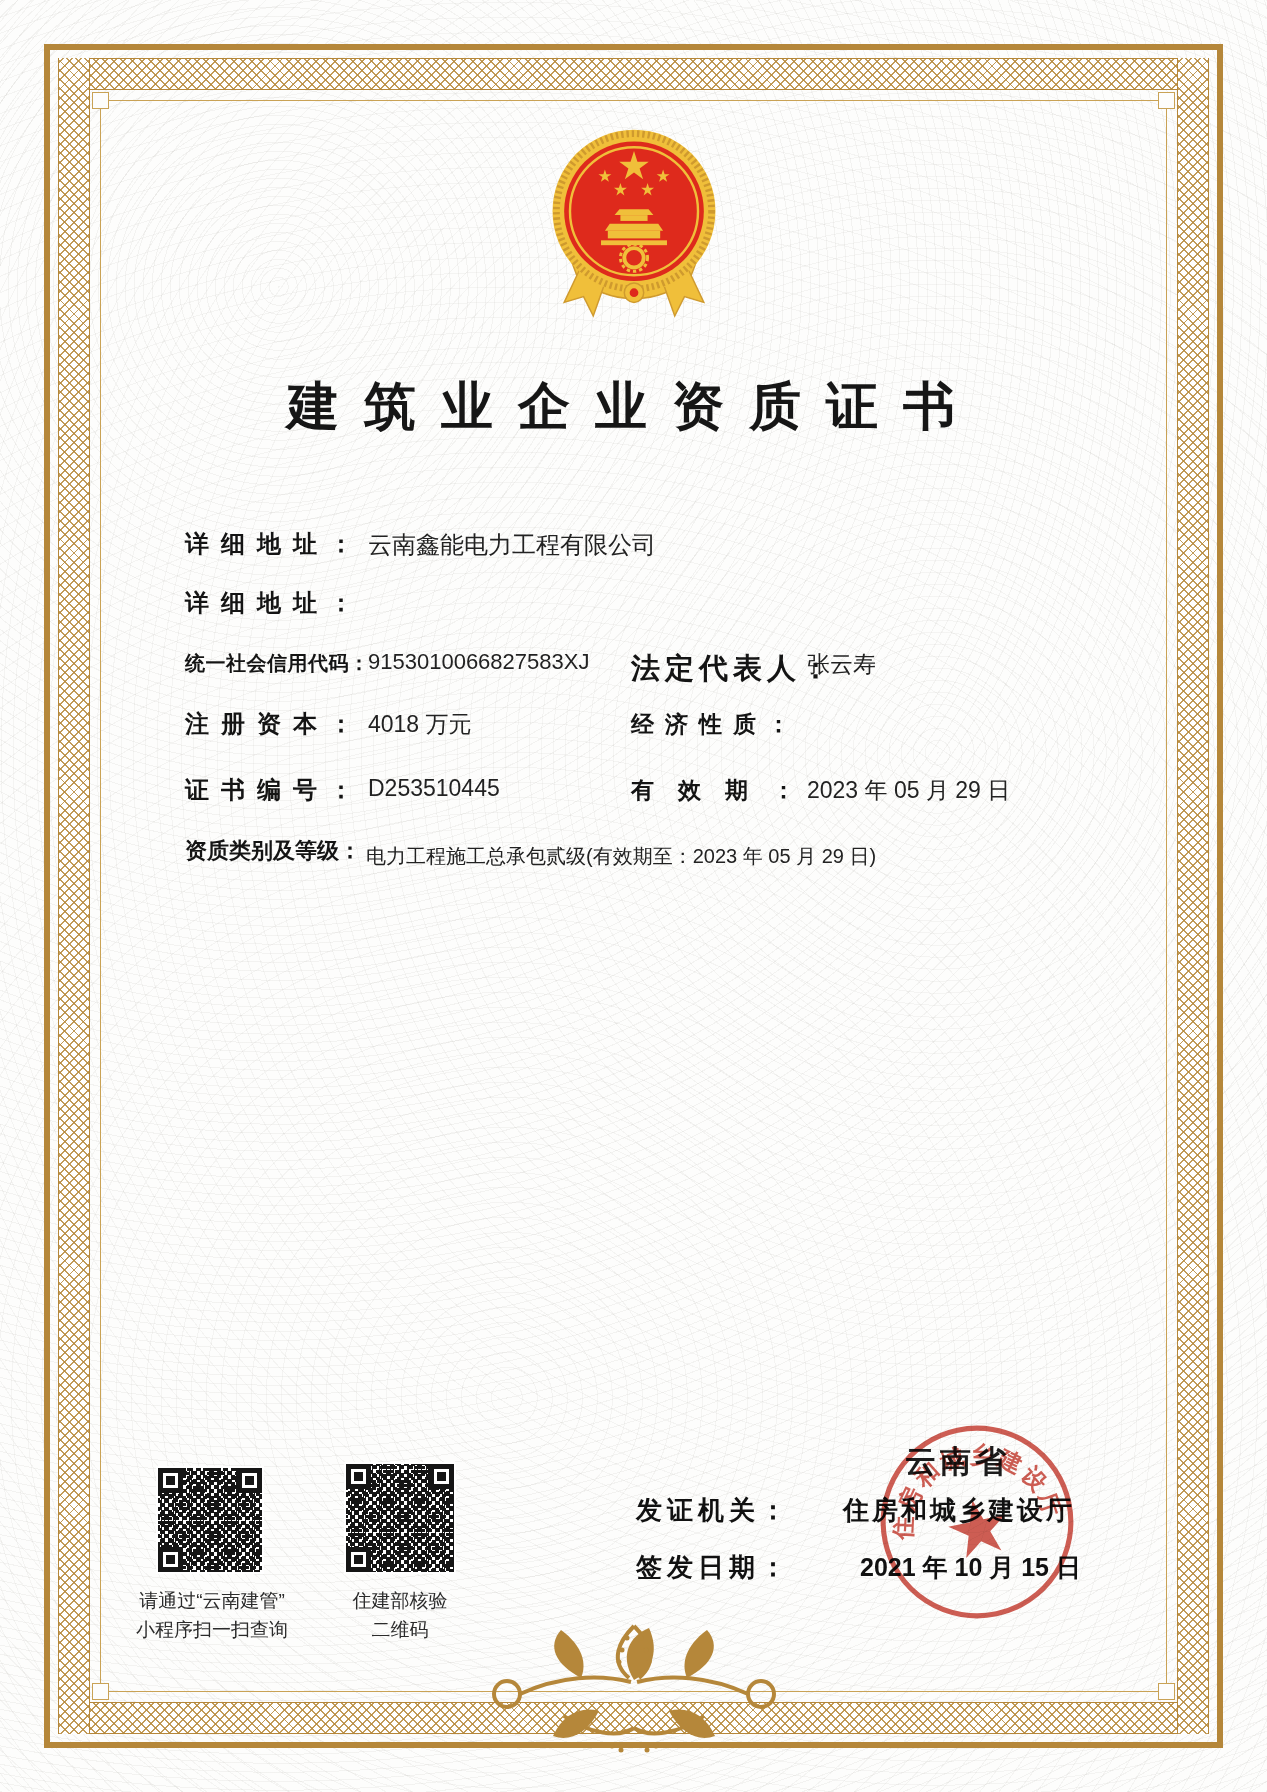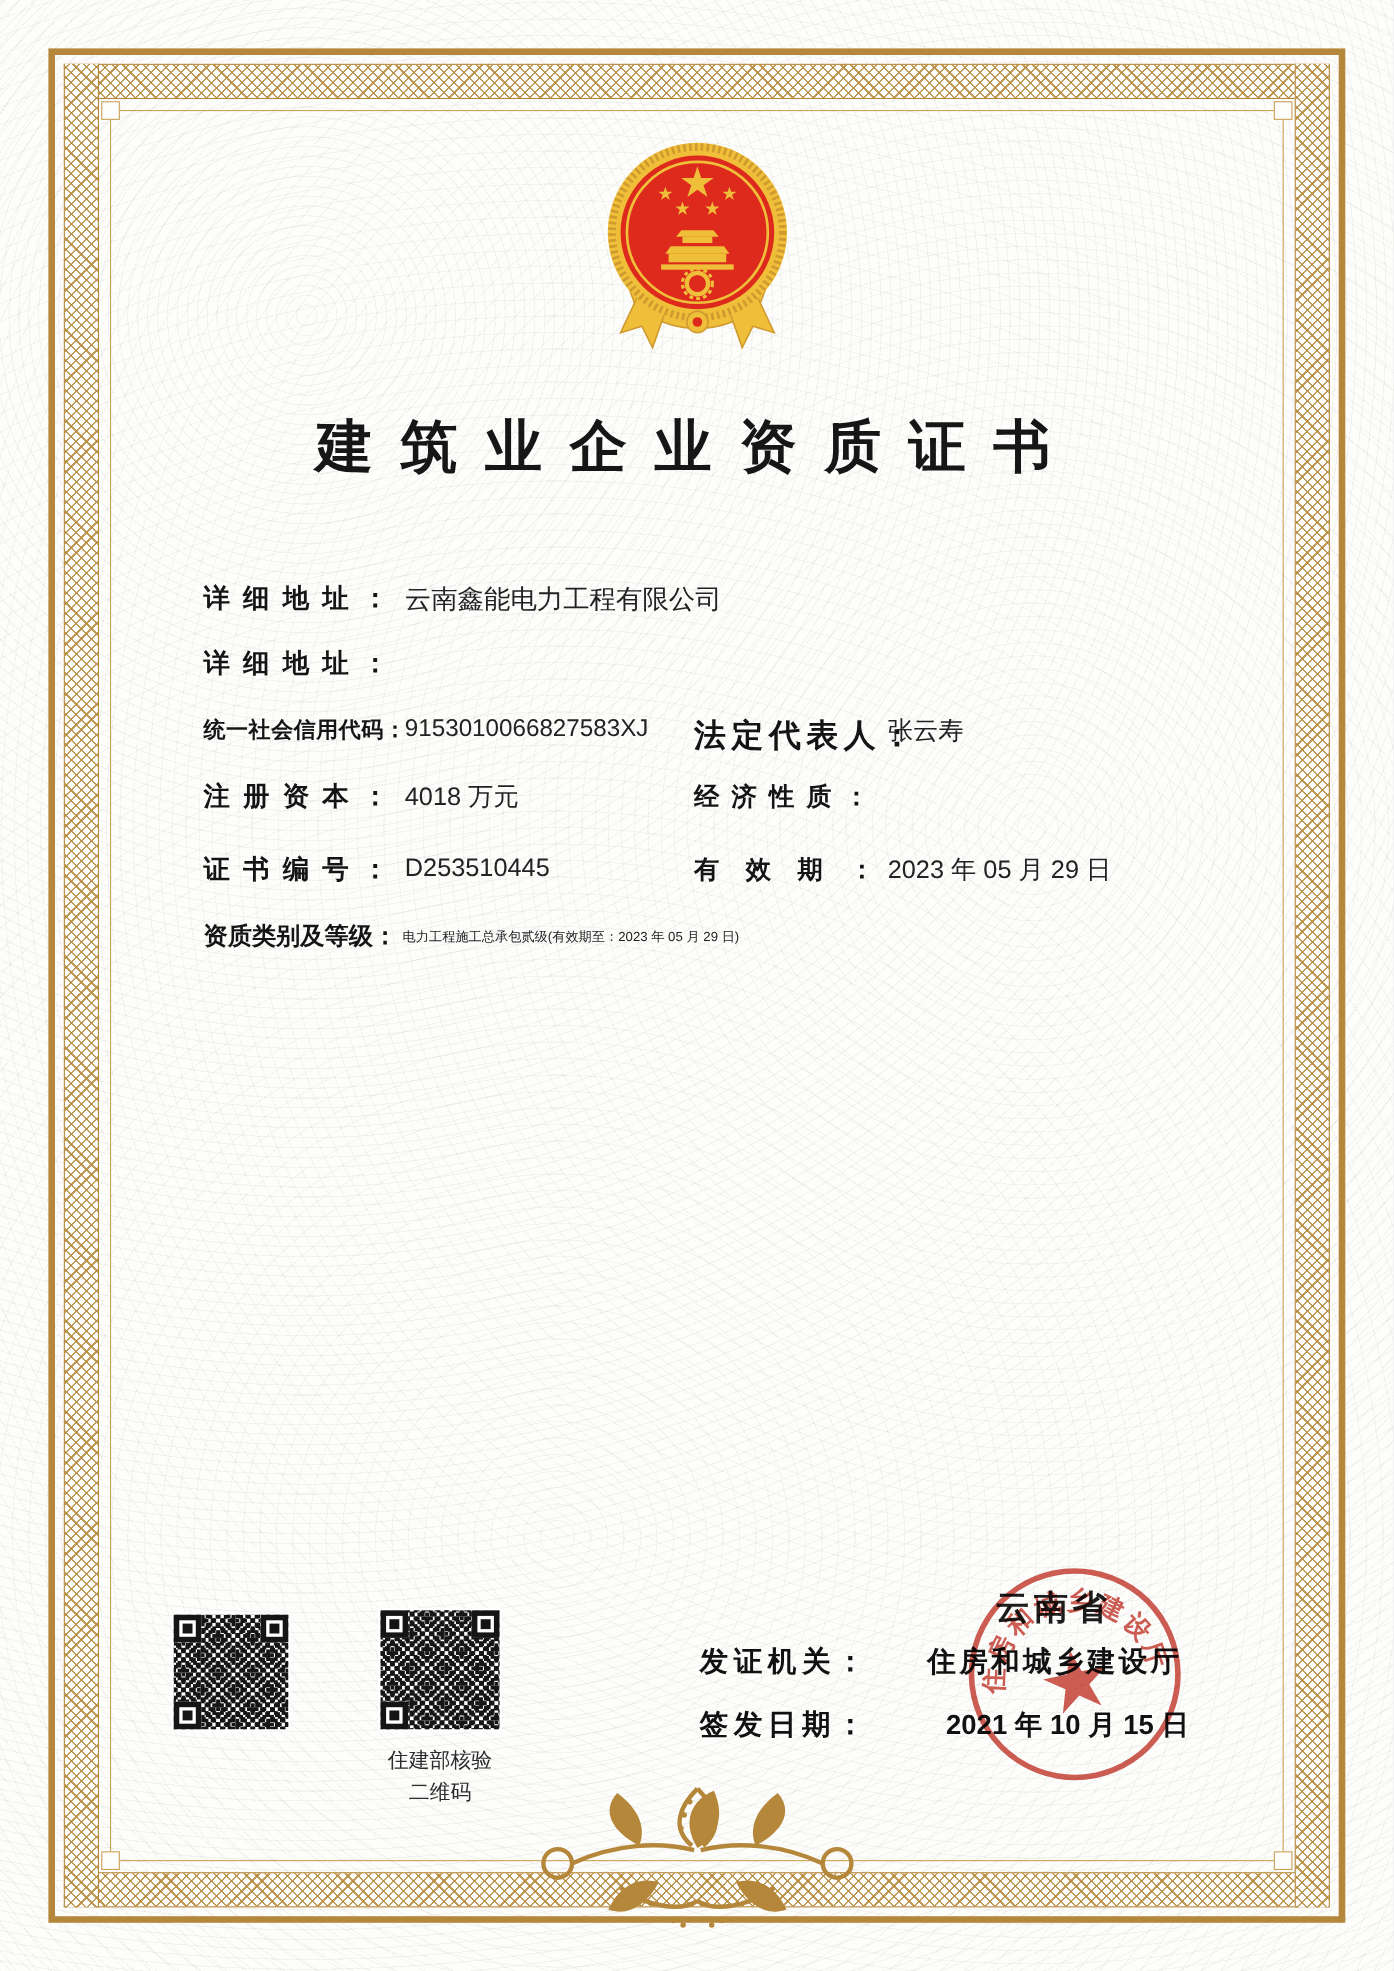--- a/index.html
+++ b/index.html
@@ -47,21 +47,21 @@
   .lab4   { font-size:24px; letter-spacing:12px; }
   .labcred{ font-size:20px; letter-spacing:.5px; }
   .lab5   { font-size:29px; letter-spacing:5px; }
   .lab4r  { font-size:23px; letter-spacing:11px; }
   .lab3   { font-size:23px; letter-spacing:24px; }
   .lab7   { font-size:22px; letter-spacing:0; }
   .val    { font-size:23px; color:#222; }
   .val-company { font-size:24px;text-align:center; }
   .val-addr { font-size:19.5px; }
   .val-cred { font-size:22px; }
-  .val-qual { font-size:12px;text-align:right; }
+  .val-qual { font-size:20px;text-align:right; }
   .val-wrap { white-space:normal; width:312px; line-height:1.55; }
 
   
   .qr { position:absolute; background:#fff; padding:2px; }
   .qr-pattern { position:relative; width:100%; height:100%;
     background-color:#fff;
     background-image:
       repeating-conic-gradient(#151515 0% 25%, transparent 0% 50%),
       repeating-conic-gradient(#151515 0% 25%, #fff 0% 50%);
     background-size: 9px 9px, 7px 7px;
@@ -152,20 +152,24 @@
 
   <div class="txt lab lab7" style="left:185px; top:836px;font-family:Liberation Mono, monospace;">资质类别及等级：</div>
   <div class="txt val val-qual" style="left:366px; top:843px;">电力工程施工总承包贰级(有效期至：2023 年 05 月 29 日)</div>
 
   <div class="qr" style="left:156px; top:1466px; width:108px; height:108px;">
     <div class="qr-pattern">
       <span class="finder tl"></span>
       <span class="finder tr"></span>
       <span class="finder bl"></span>
     </div>
+  </div>
+  <div class="qr-caption" style="left:92px; top:1587px; width:240px;">
+    <div>请通过“云南建管”</div>
+    <div>小程序扫一扫查询</div>
   </div>
 
   <div class="qr" style="left:344px; top:1462px; width:112px; height:112px;">
     <div class="qr-pattern" style="background-position:4px 1px,2px 2px;">
       <span class="finder tl"></span>
       <span class="finder tr"></span>
       <span class="finder bl"></span>
     </div>
   </div>
   <div class="qr-caption" style="left:315px; top:1587px; width:170px;">

